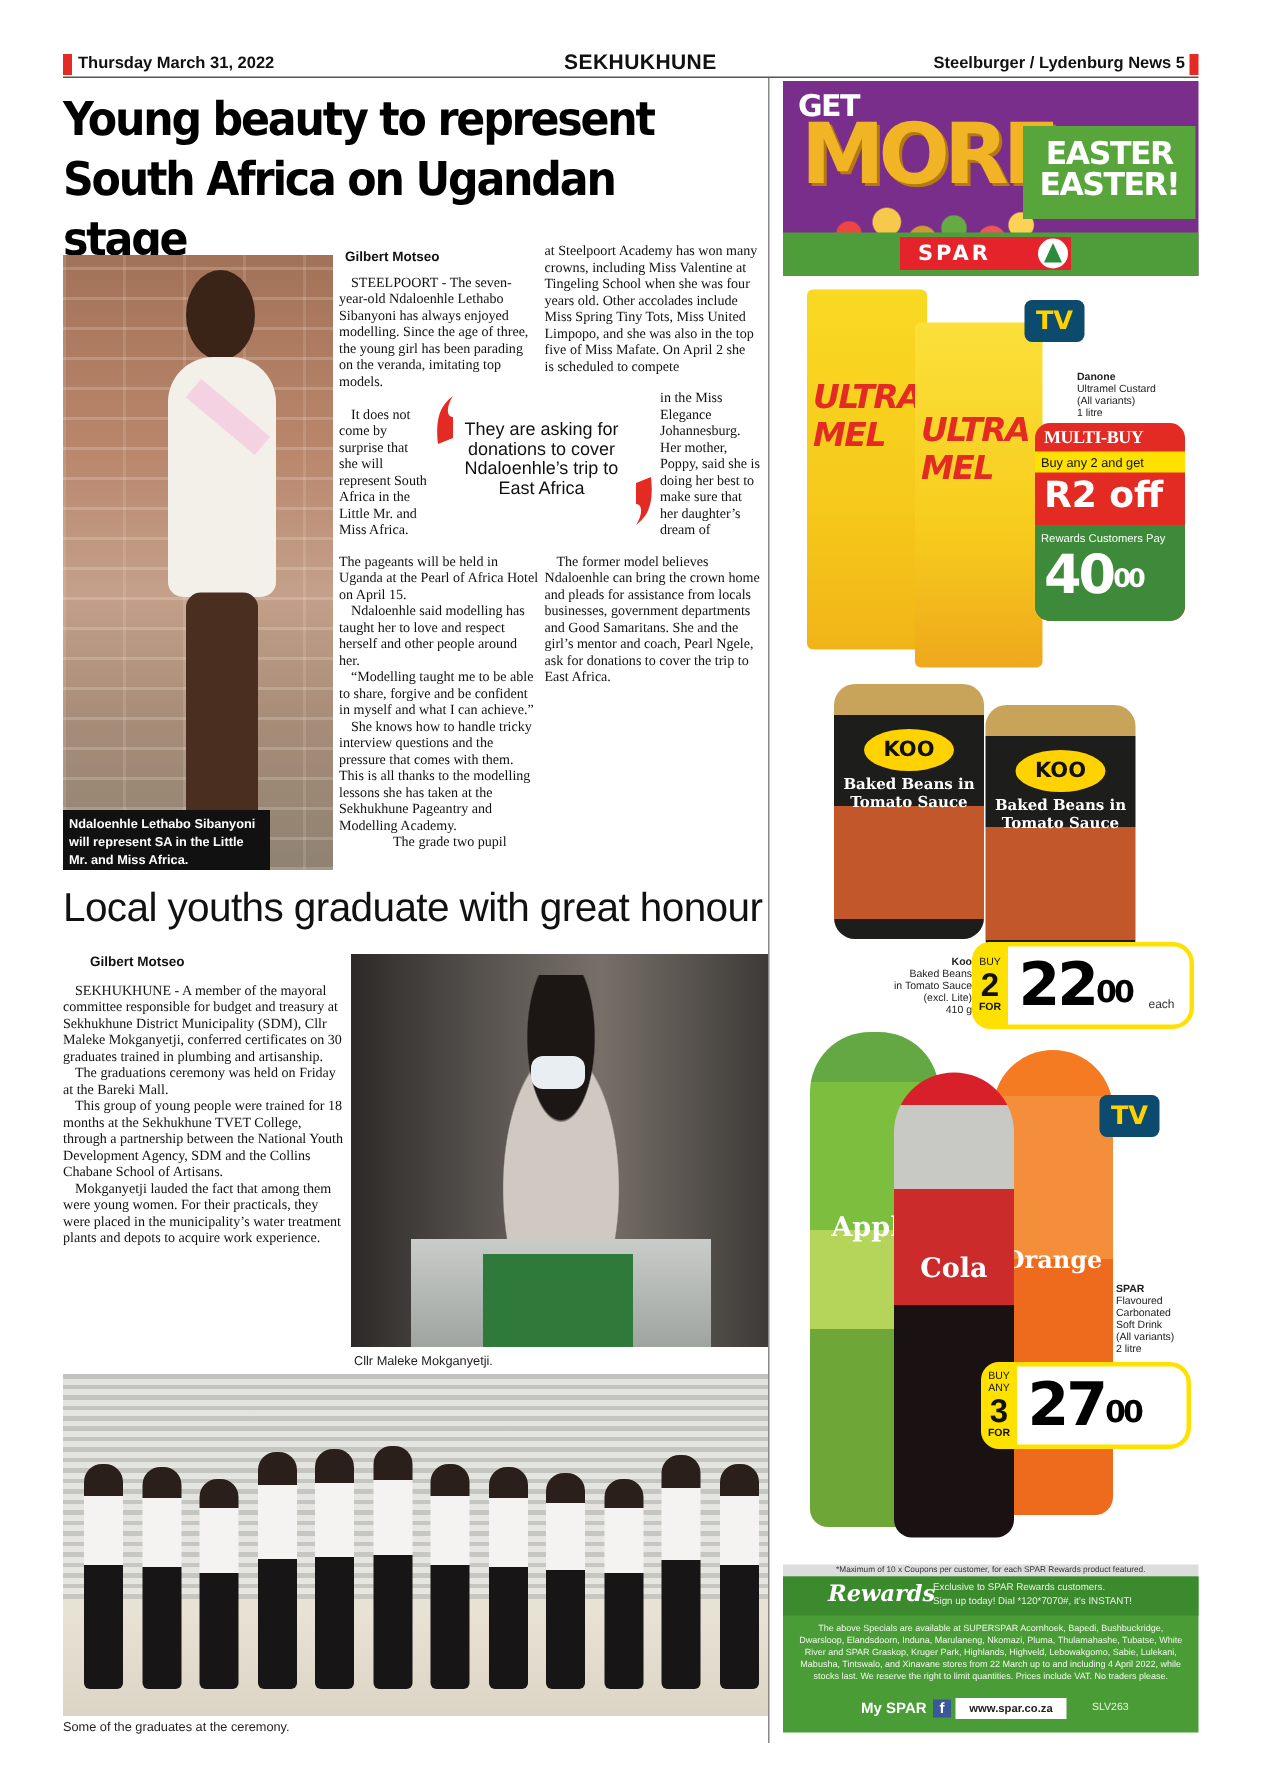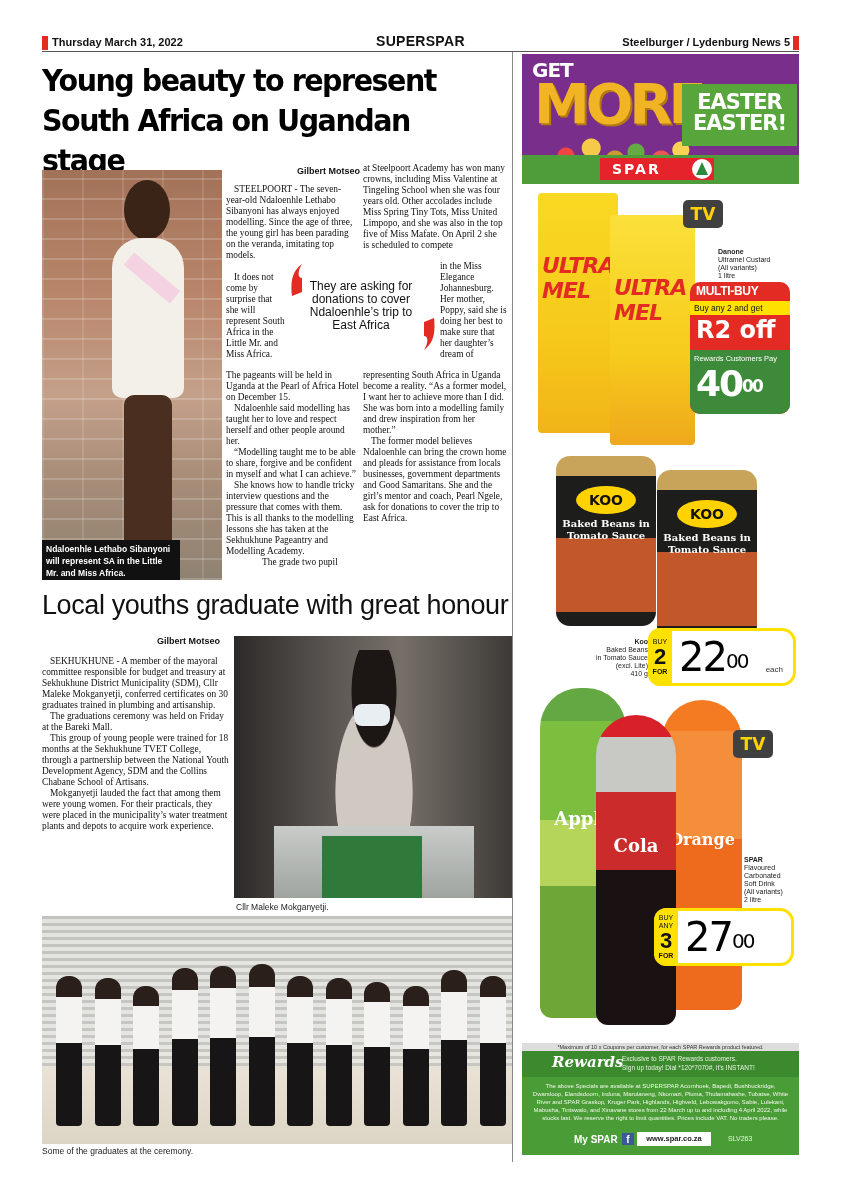--- a/index.html
+++ b/index.html
@@ -24,21 +24,21 @@
   .photo1 { left: 42px; top: 170px; width: 180px; height: 410px; background: linear-gradient(180deg,#a27258 0%,#b8856a 30%,#c4a08a 55%,#a88d78 75%,#8f8272 100%); overflow: hidden; }
   .photo1 .bricks { position:absolute; inset:0; background-image: repeating-linear-gradient(0deg, rgba(255,255,255,0.18) 0 2px, transparent 2px 20px), repeating-linear-gradient(90deg, rgba(255,255,255,0.12) 0 2px, transparent 2px 40px); }
   .photo1 .girl { position:absolute; left:60px; top:10px; width:90px; height:380px; }
   .girl .head { position:absolute; left:22px; top:0; width:46px; height:60px; background:#3a2418; border-radius:50%; }
   .girl .body { position:absolute; left:10px; top:58px; width:72px; height:160px; background:#f3efe9; border-radius:30px 30px 10px 10px; }
   .girl .sash { position:absolute; left:20px; top:90px; width:60px; height:16px; background:#f4d2e2; transform: rotate(40deg); }
   .girl .legs { position:absolute; left:22px; top:215px; width:48px; height:160px; background:#4a2e20; border-radius: 10px; }
   .photo1-cap { left: 42px; top: 540px; width: 138px; height: 40px; background: #111; color:#fff; font-family: "Liberation Sans", sans-serif; font-size: 8.5px; font-weight: bold; line-height: 12px; padding: 3px 4px; }
 
   
-  .byline { font-family: "Liberation Sans", sans-serif; font-size: 9px; font-weight: bold; text-align: right; }
+  .byline { font-family: "Liberation Sans", sans-serif; font-size: 9px; font-weight: bold; text-align: left; }
   .txt { font-size: 9.4px; line-height: 11px; text-align: left; }
   .txt p { text-indent: 8px; }
   .a1-byline { left: 230px; top: 166px; width: 130px; }
   .a1-col1a { left: 226px; top: 184px; width: 134px; }
   .a1-col1b { left: 226px; top: 259px; width: 60px; }
   .a1-col1c { left: 226px; top: 370px; width: 134px; }
   .a1-col2a { left: 363px; top: 163px; width: 142px; }
   .a1-col2b { left: 440px; top: 261px; width: 68px; }
   .a1-col2c { left: 363px; top: 370px; width: 146px; }
 
@@ -75,48 +75,48 @@
   .ad-spar-band { left: 522px; top: 155px; width: 277px; height: 29px; background: #4f9d3a; }
   .spar-logo { left: 600px; top: 158px; width: 114px; height: 22px; background: #e5232a; display:flex; align-items:center; justify-content:flex-start; padding-left: 12px; }
   .spar-logo span { color: #fff; font-family: "DejaVu Sans", sans-serif; font-weight:bold; font-size: 14px; letter-spacing: 2px; }
   .spar-tree { position:absolute; right:2px; top:1px; width:20px; height:20px; border-radius: 50%; background:#fff; }
   .spar-tree:after { content:""; position:absolute; left:4px; top:3px; border-left:6px solid transparent; border-right:6px solid transparent; border-bottom:13px solid #2c8a3c; }
 
   
   .carton1 { left: 538px; top: 193px; width: 80px; height: 240px; background: linear-gradient(180deg,#f9d923 0%,#f6c91a 60%,#f1b418 100%); border-radius: 4px; }
   .carton2 { left: 610px; top: 215px; width: 85px; height: 230px; background: linear-gradient(180deg,#fbe03a 0%,#f7cc1c 60%,#eea81c 100%); border-radius: 4px; }
   .carton-lbl { position:absolute; left:4px; top:60px; width: 80px; font-family:"DejaVu Sans", sans-serif; font-weight:bold; font-style:italic; color:#e32b23; font-size: 22px; letter-spacing:-1px; }
-  .tv-badge { width: 40px; height: 28px; background: #404040; border-radius: 5px; color:#ffd200; font-family:"DejaVu Sans", sans-serif; font-weight:bold; font-size: 17px; display:flex; align-items:center; justify-content:center; }
+  .tv-badge { width: 40px; height: 28px; background: #0c4a6e; border-radius: 5px; color:#ffd200; font-family:"DejaVu Sans", sans-serif; font-weight:bold; font-size: 17px; display:flex; align-items:center; justify-content:center; }
   .tv1 { left: 683px; top: 200px; }
   .tv2 { left: 733px; top: 730px; }
   .prod-desc { font-family: "Liberation Sans", sans-serif; font-size: 7px; line-height: 8px; color:#222; }
   .um-desc { left: 718px; top: 248px; width: 70px; }
   .multibuy { left: 690px; top: 282px; width: 100px; height: 132px; border-radius: 10px; overflow:hidden; background:#e32b23; }
-  .mb-title { position:absolute; left:0; top:2px; width:100%; padding-left:6px; color:#fff; font-family:Liberation Sans, sans-serif; font-weight:bold; font-size: 12px; letter-spacing:-0.3px; }
+  .mb-title { position:absolute; left:0; top:2px; width:100%; padding-left:6px; color:#fff; font-family:Liberation Serif, serif; font-weight:bold; font-size: 12px; letter-spacing:-0.3px; }
   .mb-buy { position:absolute; left:0; top:19px; width:100%; height:14px; background:#ffe100; color:#111; font-family:"Liberation Sans", sans-serif; font-size:8.5px; padding-left:4px; line-height:14px; }
   .mb-off { position:absolute; left:6px; top:33px; color:#fff; font-family:"DejaVu Sans", sans-serif; font-weight:bold; font-size: 24px; line-height:30px; }
   .mb-green { position:absolute; left:0; top:68px; width:100%; height:64px; background:#3d8a3a; }
   .mb-rewards { position:absolute; left:4px; top:4px; color:#fff; font-family:"Liberation Sans", sans-serif; font-size:7.5px; }
   .mb-price { position:absolute; left:6px; top:14px; color:#fff; font-family:"DejaVu Sans", sans-serif; font-weight:bold; font-size: 36px; letter-spacing:-2px; line-height:40px; }
   .mb-price sup { font-size: 17px; vertical-align: top; position:relative; top:2px; }
 
   
   .can { width: 100px; height: 170px; border-radius: 14px; background: linear-gradient(180deg,#c7a45a 0 12%, #1d1d1b 12% 48%, #c2582a 48% 92%, #1d1d1b 92% 100%); }
   .can1 { left: 556px; top: 456px; }
   .can2 { left: 657px; top: 470px; }
   .koo-oval { position:absolute; left:20px; top:30px; width:60px; height:28px; border-radius:50%; background:#ffd200; color:#111; font-family:"DejaVu Sans", sans-serif; font-weight:bold; font-size:14px; display:flex; align-items:center; justify-content:center; }
   .koo-label { position:absolute; left:6px; top:62px; width:88px; color:#fff; font-family:"DejaVu Serif", serif; font-weight:bold; font-size:10px; text-align:center; line-height:12px; }
   .koo-desc { left: 588px; top: 638px; width: 60px; text-align: right; }
   .price-box { border: 3px solid #ffe100; border-radius: 14px; background:#fff; }
   .koo-price { left: 648px; top: 628px; width: 148px; height: 58px; }
   .buy-tag { position:absolute; left:-3px; top:-3px; width:24px; height:58px; background:#ffe100; border-radius: 12px 0 0 12px; display:flex; flex-direction:column; align-items:center; justify-content:center; font-family:"Liberation Sans", sans-serif; }
   .buy-tag .s { font-size:7px; line-height:8px; text-align:center; }
   .buy-tag .n { font-size:22px; font-weight:bold; line-height:22px; }
   .buy-tag .f { font-size:7px; font-weight:bold; line-height:8px; }
-  .big-price { position:absolute; left:28px; top:2px; font-family:"DejaVu Sans", sans-serif; font-weight:normal; font-size:40px; line-height:48px; letter-spacing:-2px; color:#000; }
+  .big-price { position:absolute; left:28px; top:2px; font-family:"DejaVu Sans", sans-serif; font-weight:bold; font-size:40px; line-height:48px; letter-spacing:-2px; color:#000; }
   .big-price sup { font-size:20px; vertical-align: top; position:relative; top:4px; }
   .each { position:absolute; right:10px; top:34px; font-family:"Liberation Sans", sans-serif; font-size:8px; color:#333; }
 
   
   .bottle { border-radius: 40px 40px 12px 12px; }
   .b-apple { left: 540px; top: 688px; width: 86px; height: 330px; background: linear-gradient(180deg,#64a843 0 10%, #7cbe3e 10% 40%, #b4d45a 40% 60%, #6ea638 60% 100%); }
   .b-orange { left: 662px; top: 700px; width: 80px; height: 310px; background: linear-gradient(180deg,#f47b21 0 10%, #f58e3a 10% 45%, #ee6a1c 45% 100%); }
   .b-cola { left: 596px; top: 715px; width: 80px; height: 310px; background: linear-gradient(180deg,#d8202a 0 7%, #c8c8c4 7% 25%, #cc2b2b 25% 50%, #1a1212 50% 100%); }
   .bottle-lbl { position:absolute; left:0; width:100%; text-align:center; color:#fff; font-family:"DejaVu Serif", serif; font-weight:bold; }
   .sd-desc { left: 744px; top: 856px; width: 55px; }
@@ -132,21 +132,21 @@
   .myspar { position:absolute; left:52px; top:83px; font-weight:bold; font-size:10px; }
   .fb { position:absolute; left:100px; top:82px; width:12px; height:12px; background:#3b5998; color:#fff; font-size:10px; font-weight:bold; text-align:center; line-height:13px; }
   .url { position:absolute; left:115px; top:81px; width:74px; height:14px; background:#fff; color:#222; font-size:7.5px; font-weight:bold; text-align:center; line-height:14px; }
   .code { position:absolute; left:206px; top:84px; font-size:7px; color:#e9f3e3; }
 </style>
 </head>
 <body>
 
 <div class="abs hdr-bar"></div>
 <div class="abs hdr-date">Thursday March 31, 2022</div>
-<div class="abs hdr-section">SUPERSPAR</div>
+<div class="abs hdr-section">SEKHUKHUNE</div>
 <div class="abs hdr-paper">Steelburger / Lydenburg News 5</div>
 <div class="abs hdr-bar-r"></div>
 <div class="abs hdr-rule"></div>
 <div class="abs col-rule"></div>
 
 <div class="abs hl1">
   <div>Young beauty to represent</div>
   <div>South Africa on Ugandan stage</div>
 </div>
 
@@ -162,21 +162,21 @@
 <div class="abs photo1-cap">Ndaloenhle Lethabo Sibanyoni will represent SA in the Little Mr. and Miss Africa.</div>
 
 <div class="abs byline a1-byline">Gilbert Motseo</div>
 <div class="abs txt a1-col1a">
     <p>STEELPOORT - The seven-year-old Ndaloenhle Lethabo Sibanyoni has always enjoyed modelling. Since the age of three, the young girl has been parading on the veranda, imitating top models.</p>
   </div>
 <div class="abs txt a1-col1b" style="top:272px;">
     <p>It does not come by surprise that she will represent South Africa in the Little Mr. and Miss Africa.</p>
   </div>
 <div class="abs txt a1-col1c">
-  <p style="text-indent:0">The pageants will be held in Uganda at the Pearl of Africa Hotel on December 15.</p>
+  <p style="text-indent:0">The pageants will be held in Uganda at the Pearl of Africa Hotel on April 15.</p>
   <p>Ndaloenhle said modelling has taught her to love and respect herself and other people around her.</p>
   <p>“Modelling taught me to be able to share, forgive and be confident in myself and what I can achieve.”</p>
   <p>She knows how to handle tricky interview questions and the pressure that comes with them. This is all thanks to the modelling lessons she has taken at the Sekhukhune Pageantry and Modelling Academy.</p>
   <p style="padding-left:28px">The grade two pupil</p>
 </div>
 
 <svg class="abs pq-open" viewBox="0 0 20 36">
     <path d="M16 2 C8 8 4 16 6 34 L16 30 L16 16 C12 16 11 10 16 2 Z" fill="#e32b23"></path>
   </svg>
 <div class="abs pq-text">They are asking for donations to cover Ndaloenhle’s trip to East Africa</div>
@@ -184,21 +184,20 @@
     <path d="M4 34 C12 28 16 20 14 2 L4 6 L4 20 C8 20 9 26 4 34 Z" fill="#e32b23"></path>
   </svg>
 
 <div class="abs txt a1-col2a">
     <p style="text-indent:0">at Steelpoort Academy has won many crowns, including Miss Valentine at Tingeling School when she was four years old. Other accolades include Miss Spring Tiny Tots, Miss United Limpopo, and she was also in the top five of Miss Mafate. On April 2 she is scheduled to compete</p>
   </div>
 <div class="abs txt a1-col2b">
     <p style="text-indent:0">in the Miss Elegance Johannesburg. Her mother, Poppy, said she is doing her best to make sure that her daughter’s dream of</p>
   </div>
 <div class="abs txt a1-col2c">
-  <p style="text-indent:0">representing South Africa in Uganda become a reality. “As a former model, I want her to achieve more than I did. She was born into a modelling family and drew inspiration from her mother.”</p>
   <p>The former model believes Ndaloenhle can bring the crown home and pleads for assistance from locals businesses, government departments and Good Samaritans. She and the girl’s mentor and coach, Pearl Ngele, ask for donations to cover the trip to East Africa.</p>
 </div>
 
 <div class="abs hl2">Local youths graduate with great honour</div>
 <div class="abs byline a2-byline">Gilbert Motseo</div>
 <div class="abs txt a2-body">
   <p>SEKHUKHUNE - A member of the mayoral committee responsible for budget and treasury at Sekhukhune District Municipality (SDM), Cllr Maleke Mokganyetji, conferred certificates on 30 graduates trained in plumbing and artisanship.</p>
   <p>The graduations ceremony was held on Friday at the Bareki Mall.</p>
   <p>This group of young people were trained for 18 months at the Sekhukhune TVET College, through a partnership between the National Youth Development Agency, SDM and the Collins Chabane School of Artisans.</p>
   <p>Mokganyetji lauded the fact that among them were young women. For their practicals, they were placed in the municipality’s water treatment plants and depots to acquire work experience.</p>

